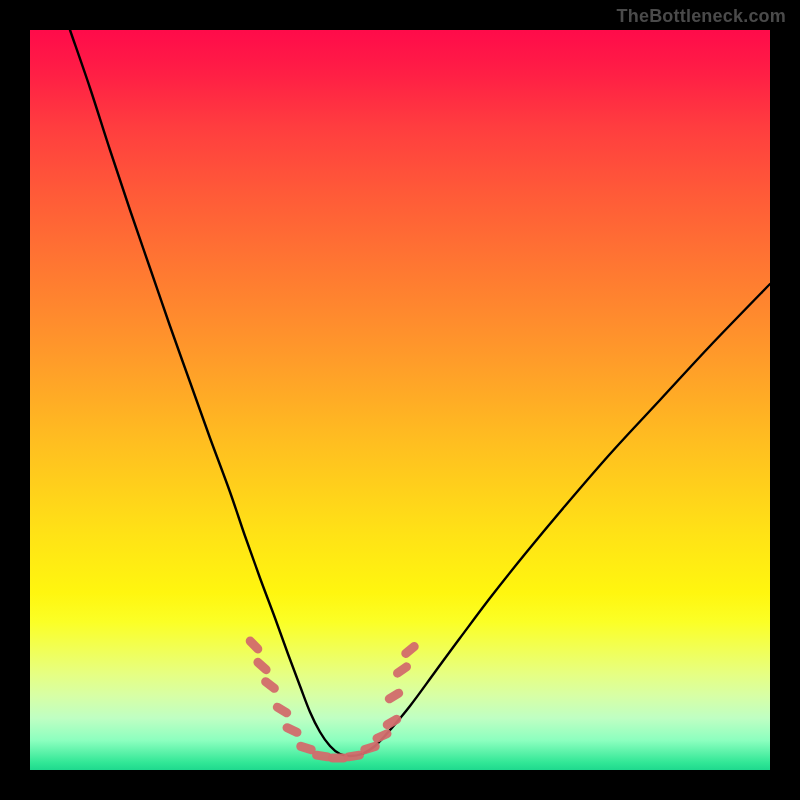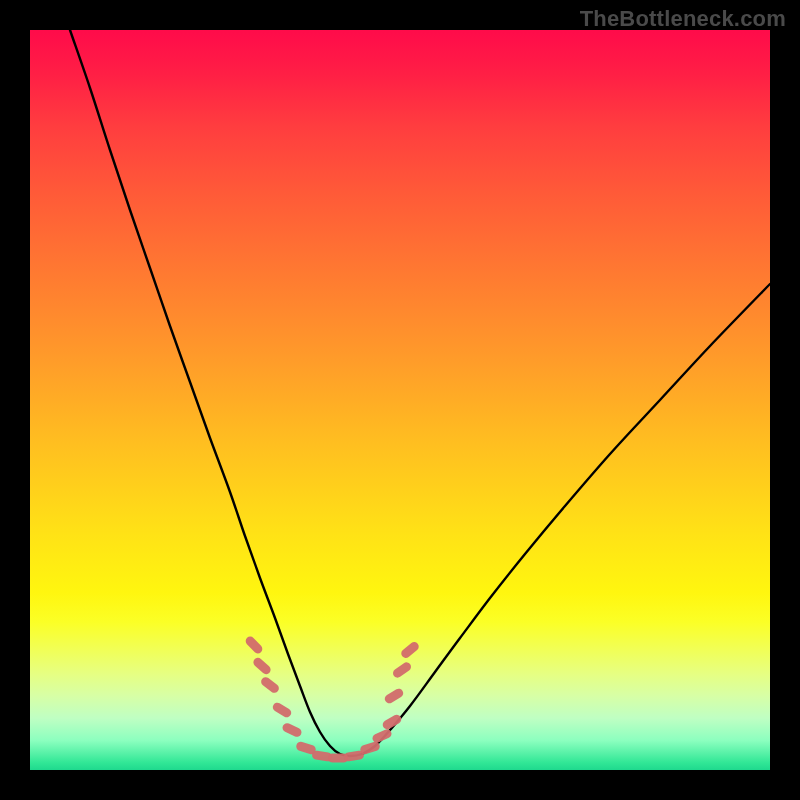--- a/index.html
+++ b/index.html
@@ -41,21 +41,21 @@
       #bfffc3 93%,
       #8cffbf 96%,
       #31e796 99%,
       #1fd98e 100%);
   }
   .watermark {
     position: absolute;
     top: 6px;
     right: 14px;
     font-family: Arial, Helvetica, sans-serif;
-    font-size: 22px;
+    font-size: 18px;
     font-weight: 600;
     color: #4a4a4a;
     letter-spacing: 0.2px;
     user-select: none;
   }
   svg.curve {
     position: absolute;
     left: 30px;
     top: 30px;
     width: 740px;

